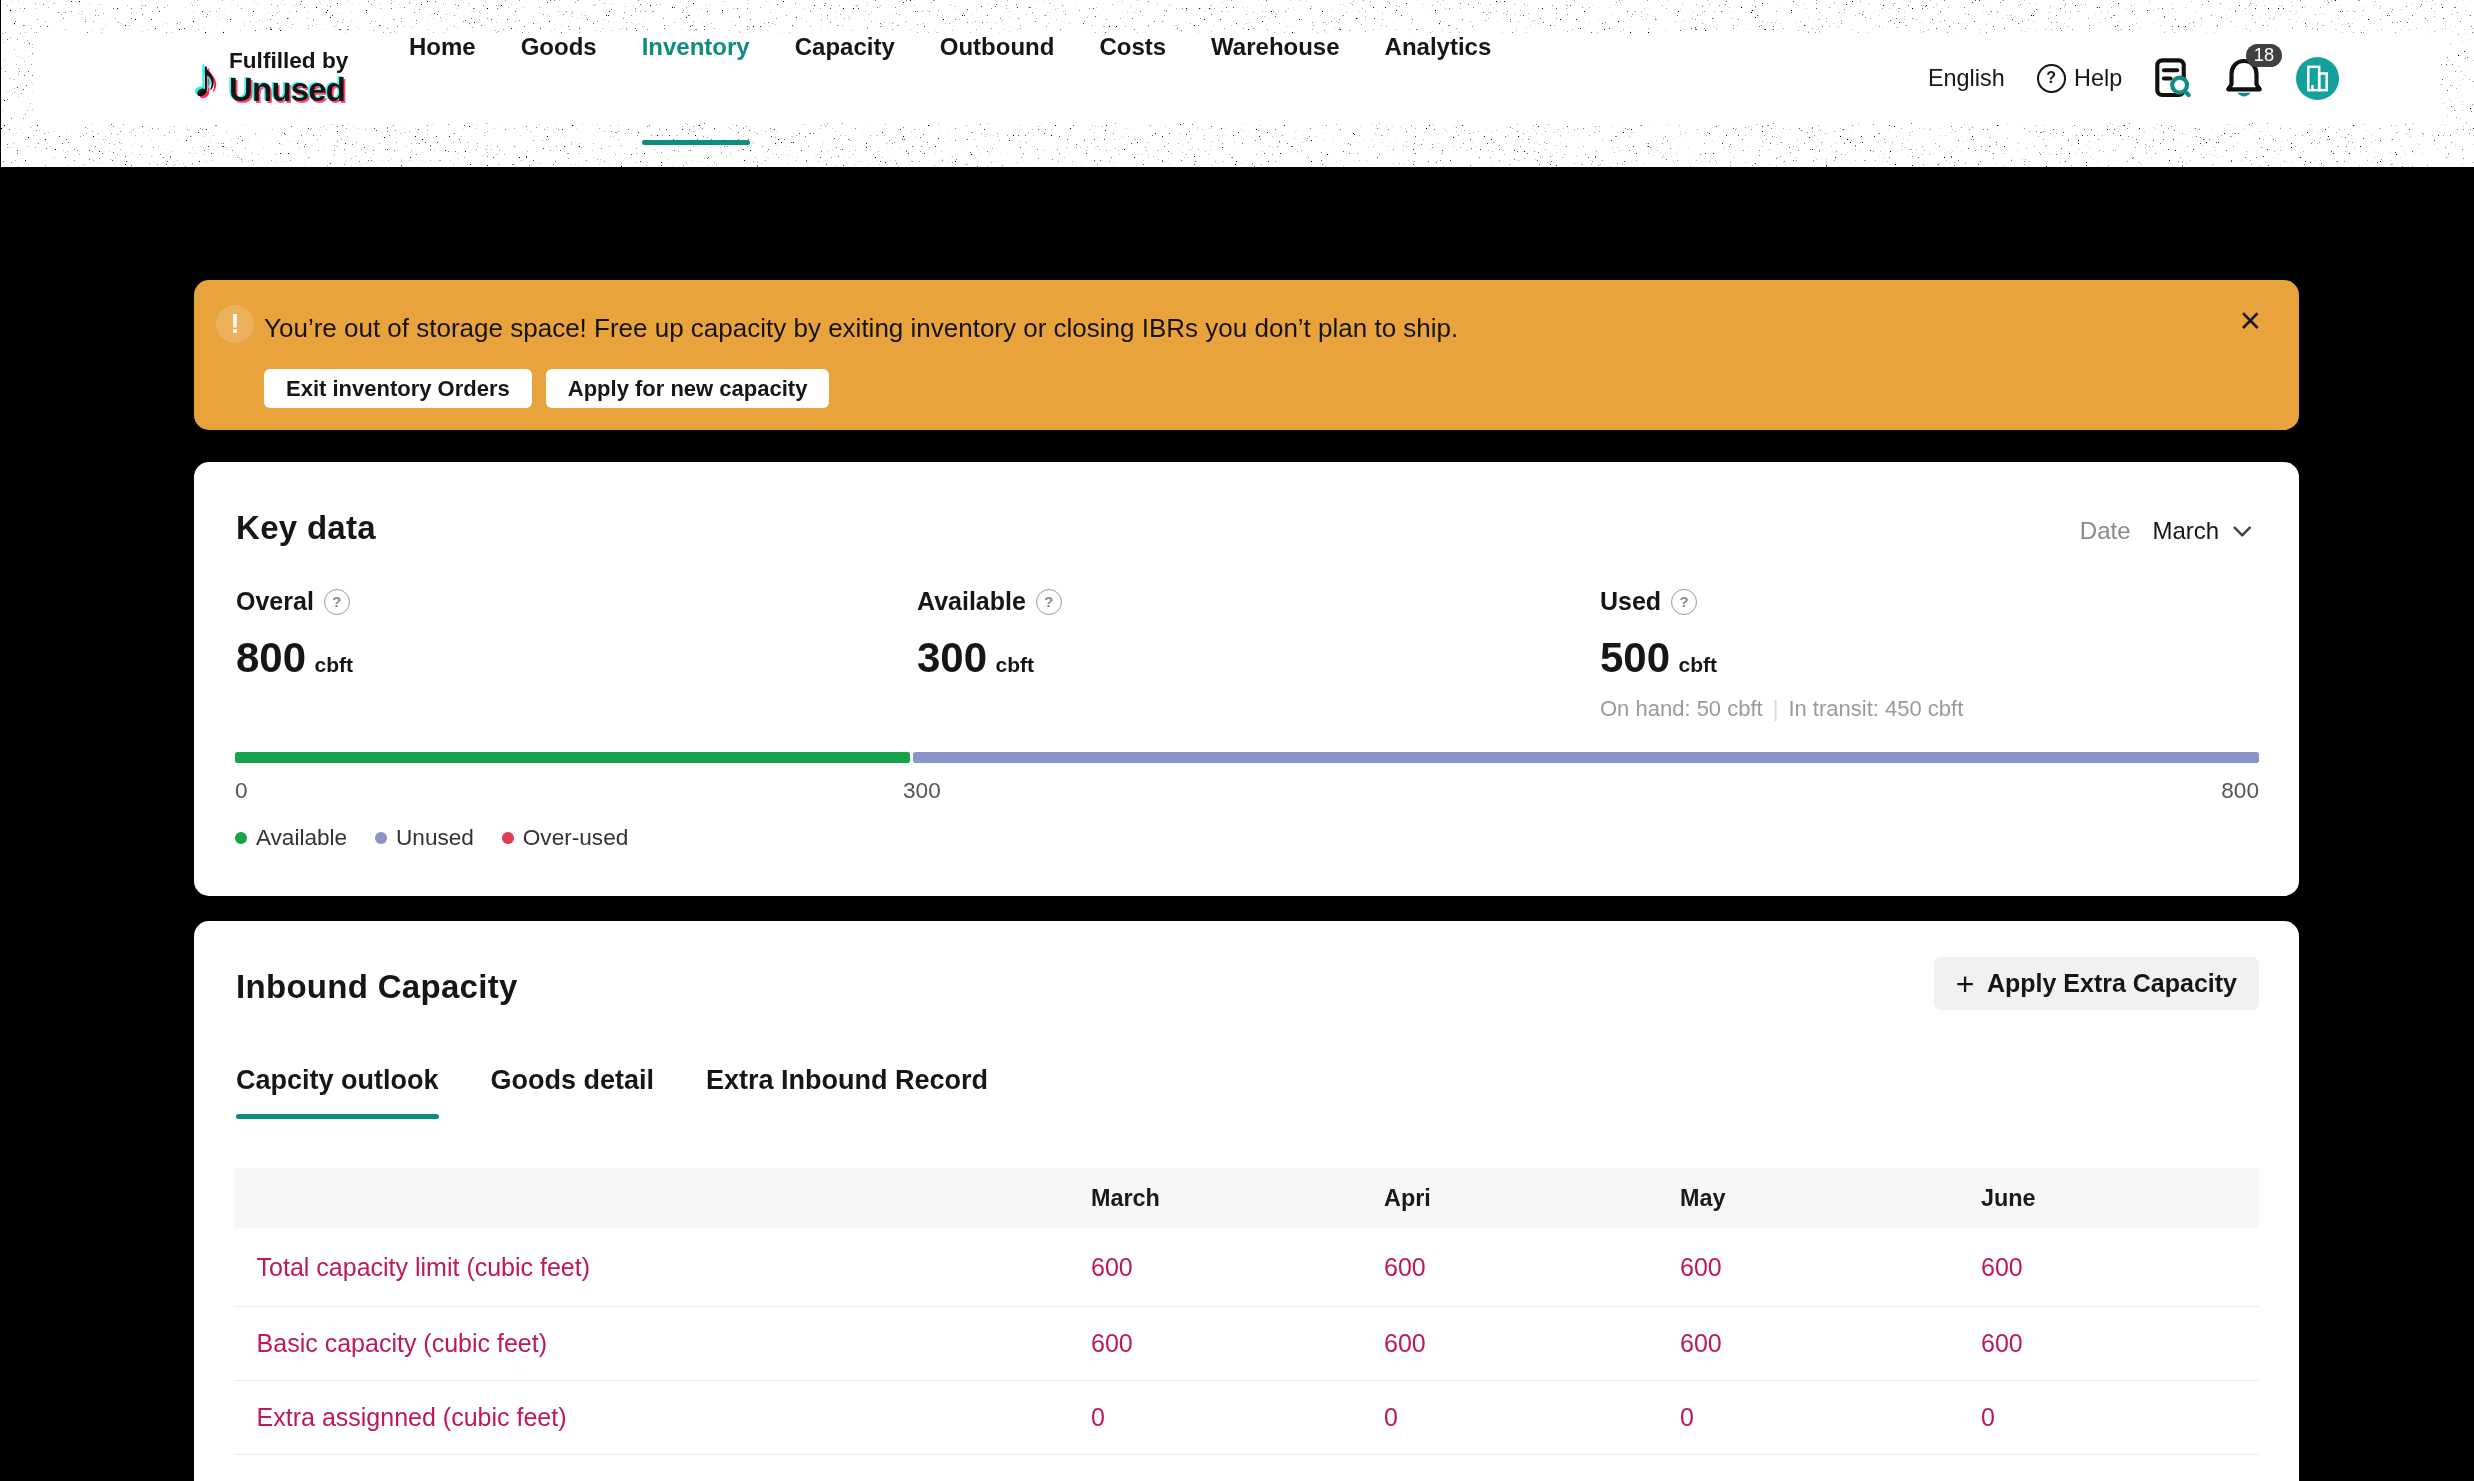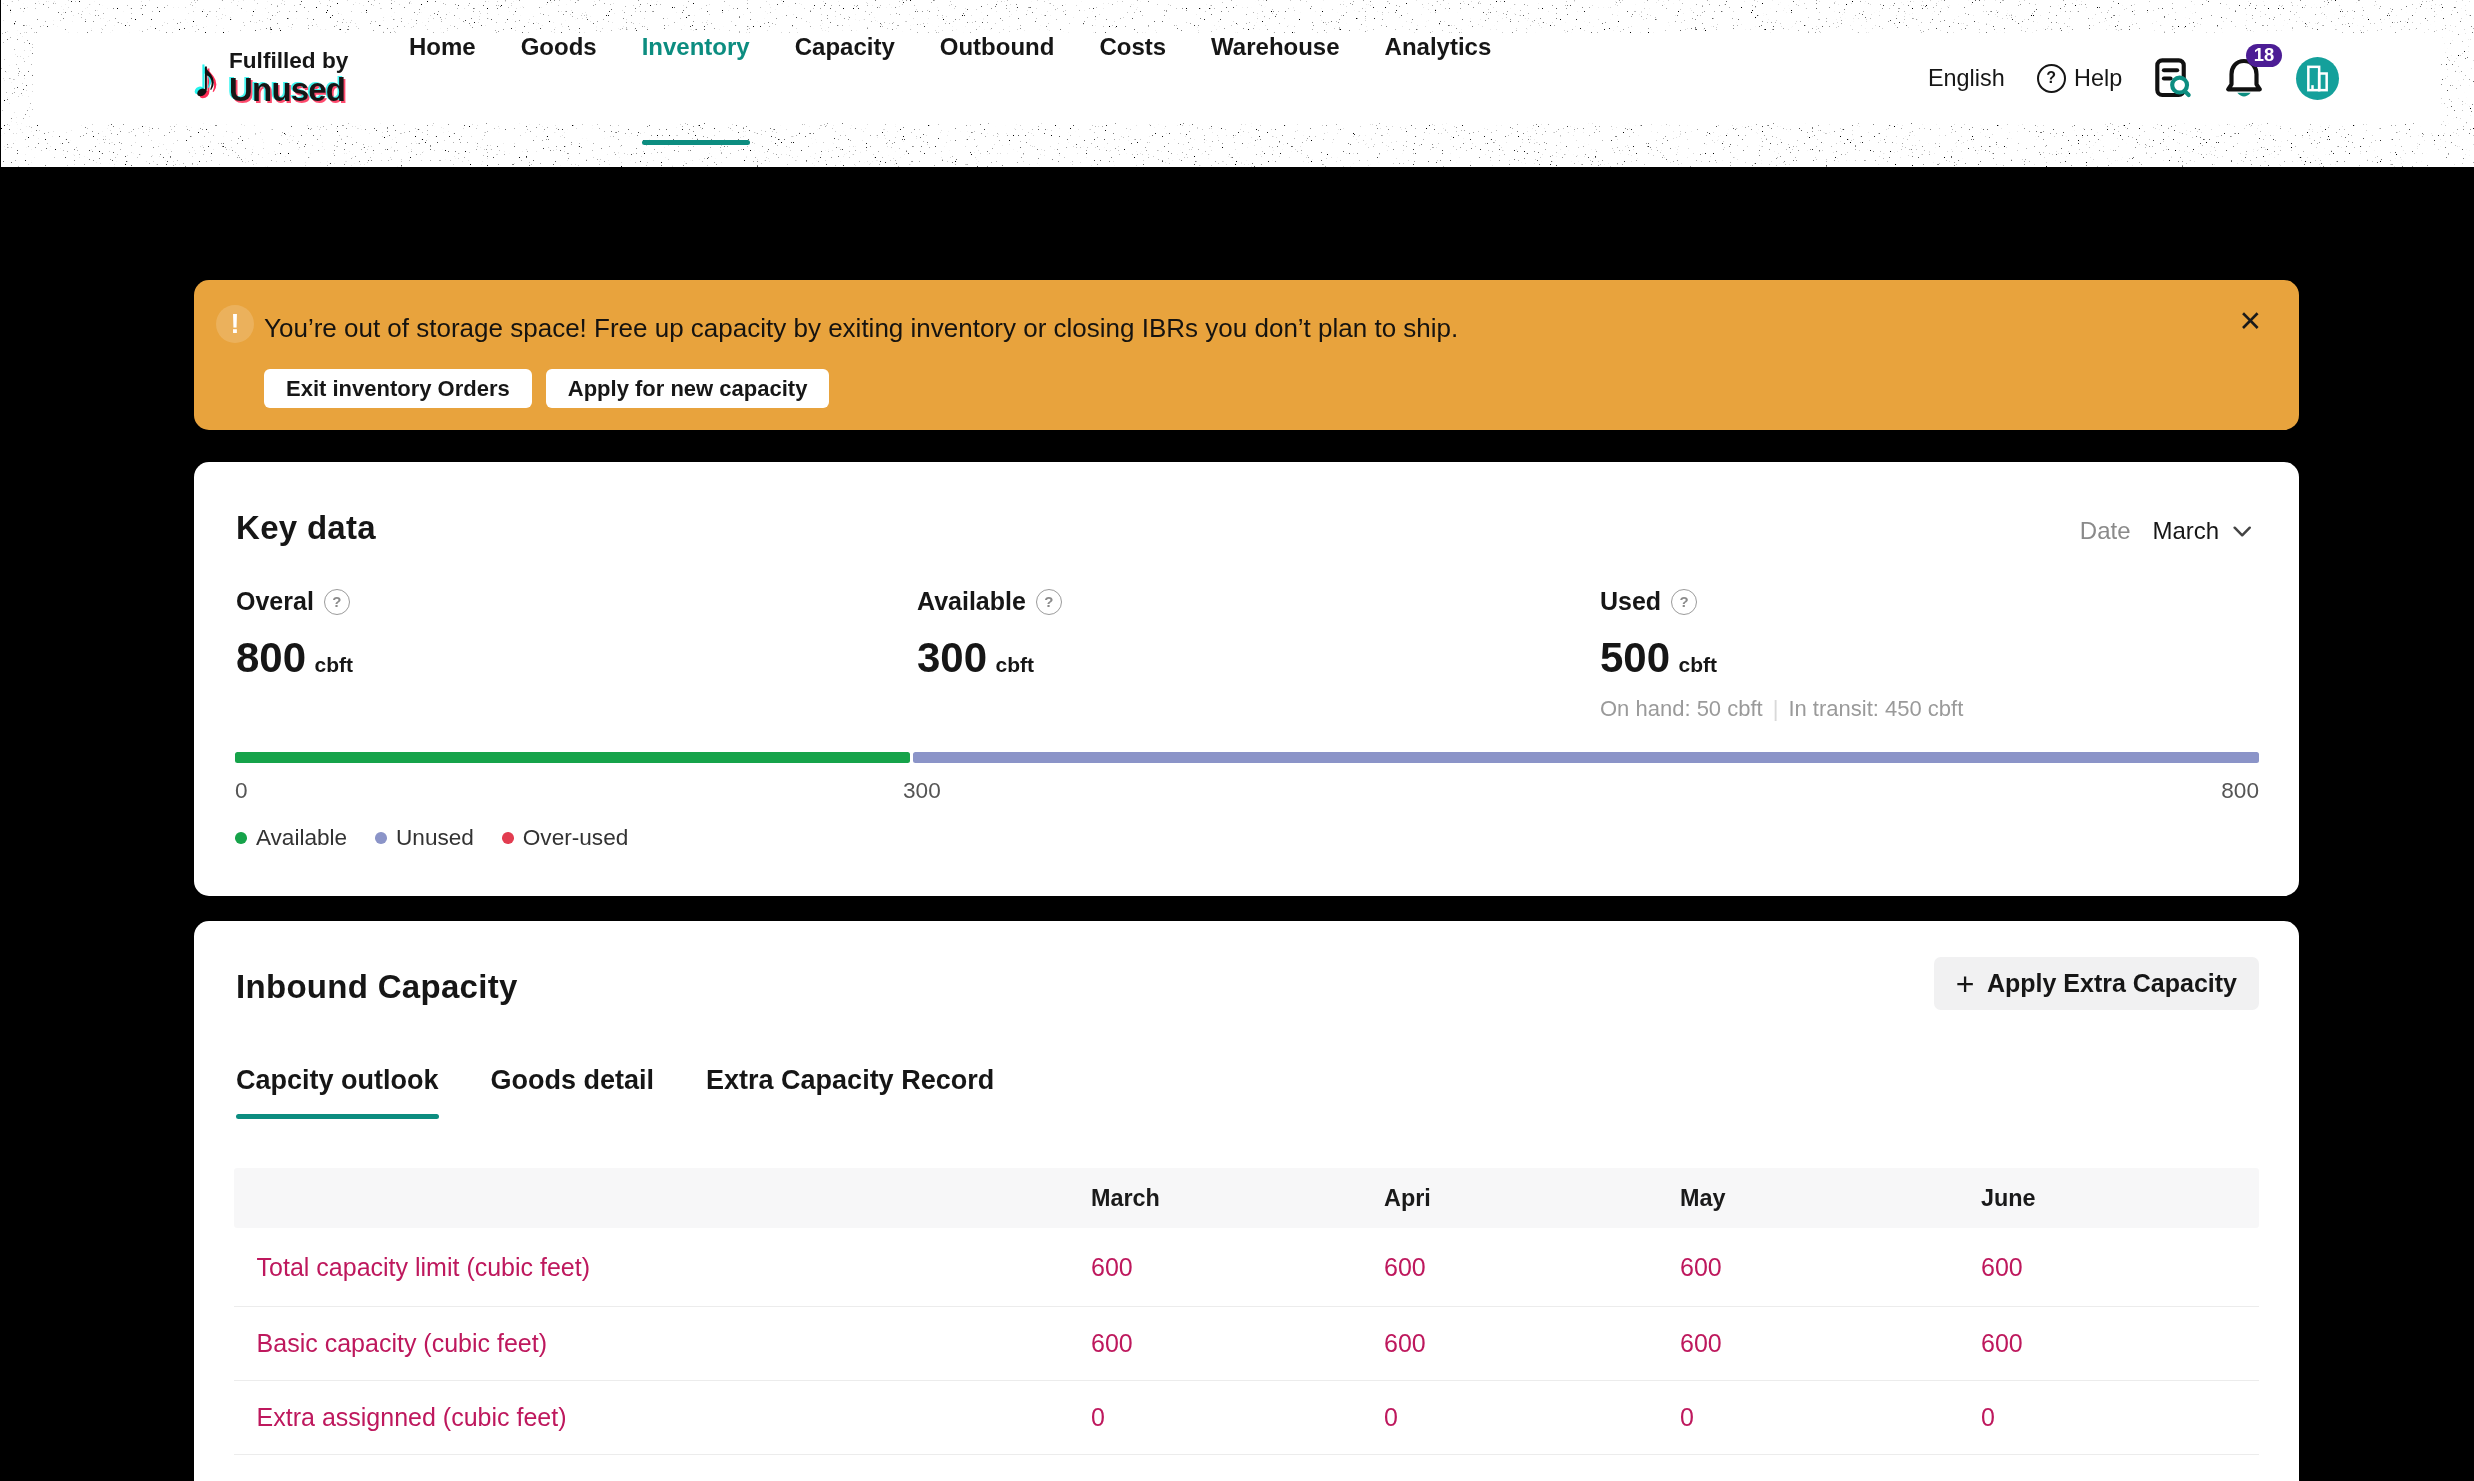--- a/index.html
+++ b/index.html
@@ -18,21 +18,21 @@
   .nav-items{position:absolute;left:376px;top:0;height:100%;display:flex;gap:45px;}
   .nav-item{position:relative;font-size:24px;font-weight:600;color:#161616;cursor:pointer;white-space:nowrap;}
   .nav-item.active{color:#0C8D80;}
   .nav-item.active::after{content:"";position:absolute;left:0;right:0;bottom:-22px;height:5px;border-radius:2.5px;background:#0C8D80;}
   .nav-right{position:absolute;left:1895px;top:0;height:100%;display:flex;align-items:center;gap:32px;}
   .lang{font-size:23.4px;font-weight:400;}
   .help{display:flex;align-items:center;gap:8.4px;font-size:23.4px;}
   .qcircle{width:25px;height:25px;border:2.1px solid #161616;border-radius:50%;display:inline-flex;
            align-items:center;justify-content:center;font-size:16px;font-weight:700;}
   .icon-btn{position:relative;display:inline-flex;}
-  .badge{position:absolute;top:-11.7px;left:22px;background:#4c1d95;color:#fff;font-size:18.4px;font-weight:700;
+  .badge{position:absolute;top:-11.7px;left:22px;background:#404040;color:#fff;font-size:18.4px;font-weight:400;
          border-radius:835px;padding:2.5px 7.5px;line-height:1;}
   .avatar{width:43px;height:43px;border-radius:50%;background:#14A09B;display:flex;align-items:center;justify-content:center;}
   
   .banner{position:absolute;left:194px;top:280px;width:2105px;height:150px;background:#E8A33D;border-radius:15px;}
   .banner-alert{position:absolute;left:22px;top:25px;width:38px;height:38px;border-radius:50%;
         background:rgba(255,255,255,.16);display:flex;align-items:center;justify-content:center;
         color:#fff;font-size:27px;font-weight:700;}
   .banner-msg{position:absolute;left:70px;top:33px;font-size:26px;font-weight:500;color:#151310;}
   .banner-btns{position:absolute;left:70px;top:89px;display:flex;gap:14px;}
   .banner-btn{height:39px;background:#fff;border:none;border-radius:5.9px;padding:0 22px;
@@ -233,21 +233,21 @@
   <div class="card inbound-card">
     <div class="card-title">Inbound Capacity</div>
     <button class="apply-btn">
       <span class="plus">+</span>
       <span>Apply Extra Capacity</span>
     </button>
 
     <div class="tabs">
       <div class="tab active">Capcity outlook</div>
       <div class="tab">Goods detail</div>
-      <div class="tab">Extra Capacity Record</div>
+      <div class="tab">Extra Inbound Record</div>
     </div>
 
     <div class="thead">
       <span class="th c-m">March</span>
       <span class="th c-a">Apri</span>
       <span class="th c-my">May</span>
       <span class="th c-j">June</span>
     </div>
 
     <div class="trow r0">

